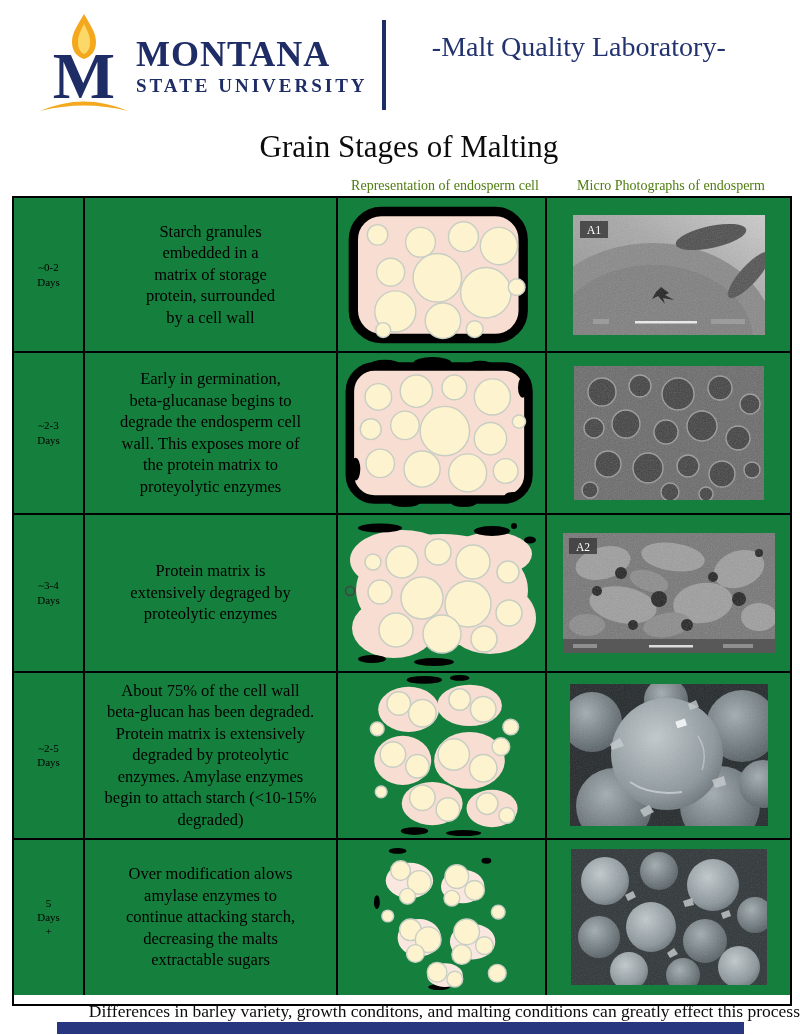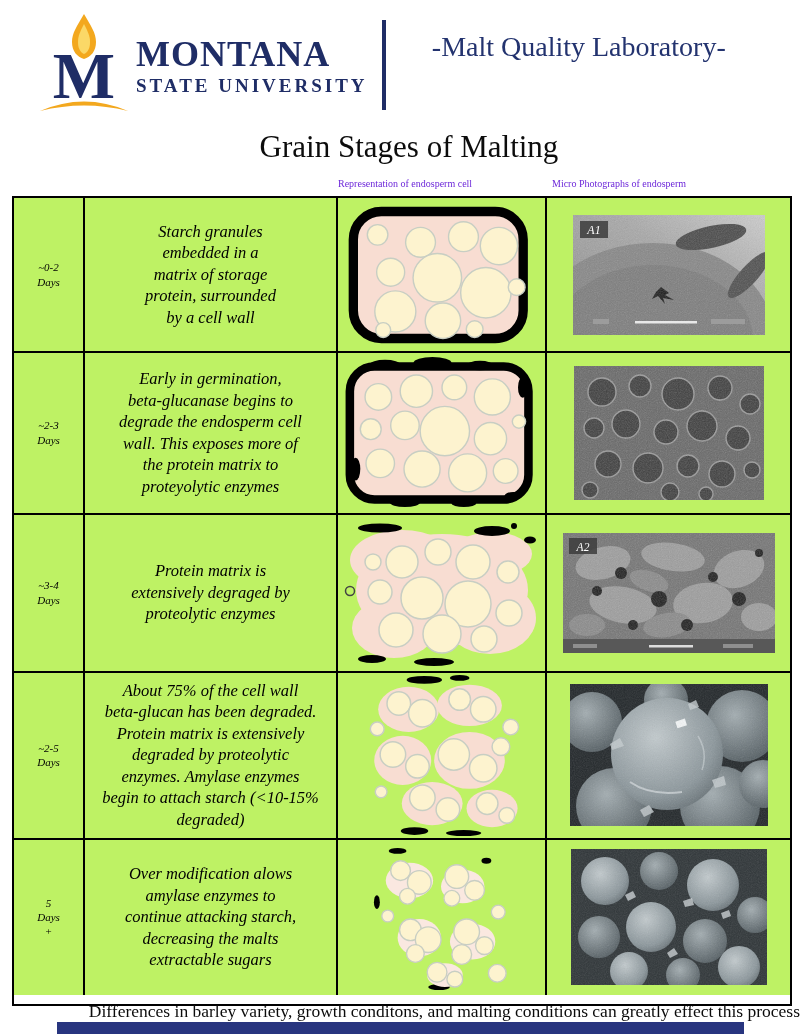--- a/index.html
+++ b/index.html
@@ -12,31 +12,31 @@
   .m-icon{width:92px;height:102px;}
   .logo-text{margin-left:6px;padding-top:22px;}
   .logo-line1{font-size:36px;font-weight:bold;color:#1f2d66;letter-spacing:1px;line-height:1;}
   .logo-line2{font-size:19px;font-weight:bold;color:#1f2d66;letter-spacing:3px;line-height:1;margin-top:4px;}
   .hdr-divider{width:4px;height:90px;background:#1f2d66;margin:6px 10px 0 14px;}
   .lab-title{flex:1;text-align:center;color:#23336f;font-size:28px;line-height:1.33;padding-top:14px;}
 
   
   .page-title{position:absolute;top:129px;left:9px;width:100%;text-align:center;
               font-size:31px;color:#0c0c0c;}
-  .col-header{position:absolute;top:178px;font-size:10px;text-align:left;color:#6d28d9;}
+  .col-header{position:absolute;top:178px;font-size:14px;text-align:center;color:#4d7c0f;}
   .ch1{left:338px;width:214px;}
   .ch2{left:552px;width:238px;}
 
   
   .grain-table{position:absolute;left:12px;top:196px;width:776px;height:806px;
                border:2.5px solid #000;display:grid;
                grid-template-columns:71px 253px 209px 243px;
                grid-template-rows:155px 161.5px 158px 167px 155px;}
   .cell{border-right:2.5px solid #000;border-bottom:2.5px solid #000;
-        display:flex;align-items:center;justify-content:center;overflow:hidden;background:#bef264;font-style:italic;}
+        display:flex;align-items:center;justify-content:center;overflow:hidden;background:#15803d;}
   .cell.last-col{border-right:none;}
   .cell.last-row{border-bottom:none;}
   .c-days{font-size:11px;text-align:center;white-space:pre-line;line-height:1.3;}
   .c-desc{font-size:16.5px;text-align:center;white-space:pre-line;line-height:1.3;padding:2px 4px;}
   .c-art svg,.c-photo svg{display:block;}
 
   
   .footer-note{position:absolute;top:1001px;left:0;width:100%;text-align:right;font-size:17.5px;color:#0c0c0c;}
   .footer-bar{position:absolute;left:57px;top:1022px;width:687px;height:12px;background:#28357f;}
 </style>

